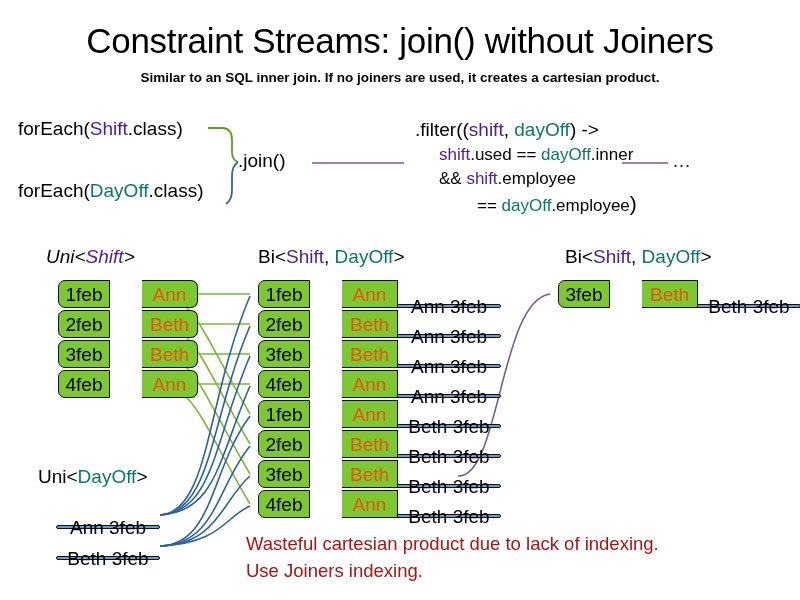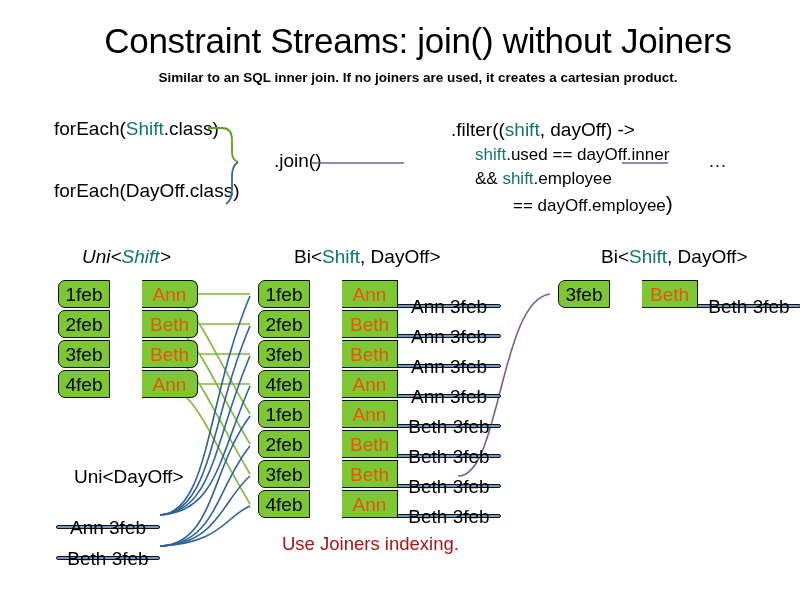--- a/index.html
+++ b/index.html
@@ -1,26 +1,26 @@
 <!DOCTYPE html>
 <html><head>
 <meta charset="utf-8">
 <style>
   html,body{margin:0;padding:0;background:#ffffff;}
   body{width:800px;height:600px;position:relative;overflow:hidden;
        font-family:"Liberation Sans",sans-serif;color:#000;}
-  .abs{position:absolute;margin-left:36px;}
+  .abs{position:absolute;}
 
   #title{left:0;right:0;top:22px;text-align:center;font-size:35px;
          letter-spacing:-0.3px;line-height:1.1;white-space:nowrap;}
   #subtitle{left:0;right:0;top:70px;text-align:center;font-size:13.5px;font-weight:bold;}
 
   .code{font-size:19px;white-space:nowrap;line-height:1.15;}
-  .green{color:#0f766e;text-align:right;}
-  .blue{color:#000000;}
+  .green{color:#4c1d95;text-align:right;}
+  .blue{color:#0f766e;}
 
   #forEachShift{left:18px;top:118px;}
   #forEachDayOff{left:18px;top:180px;}
   #joinCall{left:238px;top:150px;}
   #filterBlock{left:415px;top:117px;font-size:19px;line-height:1.38;}
   #ellipsis{left:672px;top:150px;font-size:19px;color:#222;}
 
   .streamlabel{font-size:19px;white-space:nowrap;}
   #lblUniShift{left:46px;top:246px;font-style:italic;}
   #lblBiMid{left:258px;top:246px;}
@@ -179,14 +179,15 @@
 <div id="col-uni-dayoff">
     <div class="row" style="left: 48px; top: 501px;">
       <div class="cell b solo">Ann 3feb</div>
     </div>
     <div class="row" style="left: 48px; top: 532px;">
       <div class="cell b solo">Beth 3feb</div>
     </div>
   </div>
 
 <div class="abs" id="redNote">
+  <div>Wasteful cartesian product due to lack of indexing.</div>
   <div>Use Joiners indexing.</div>
 </div>
 
 </body></html>

